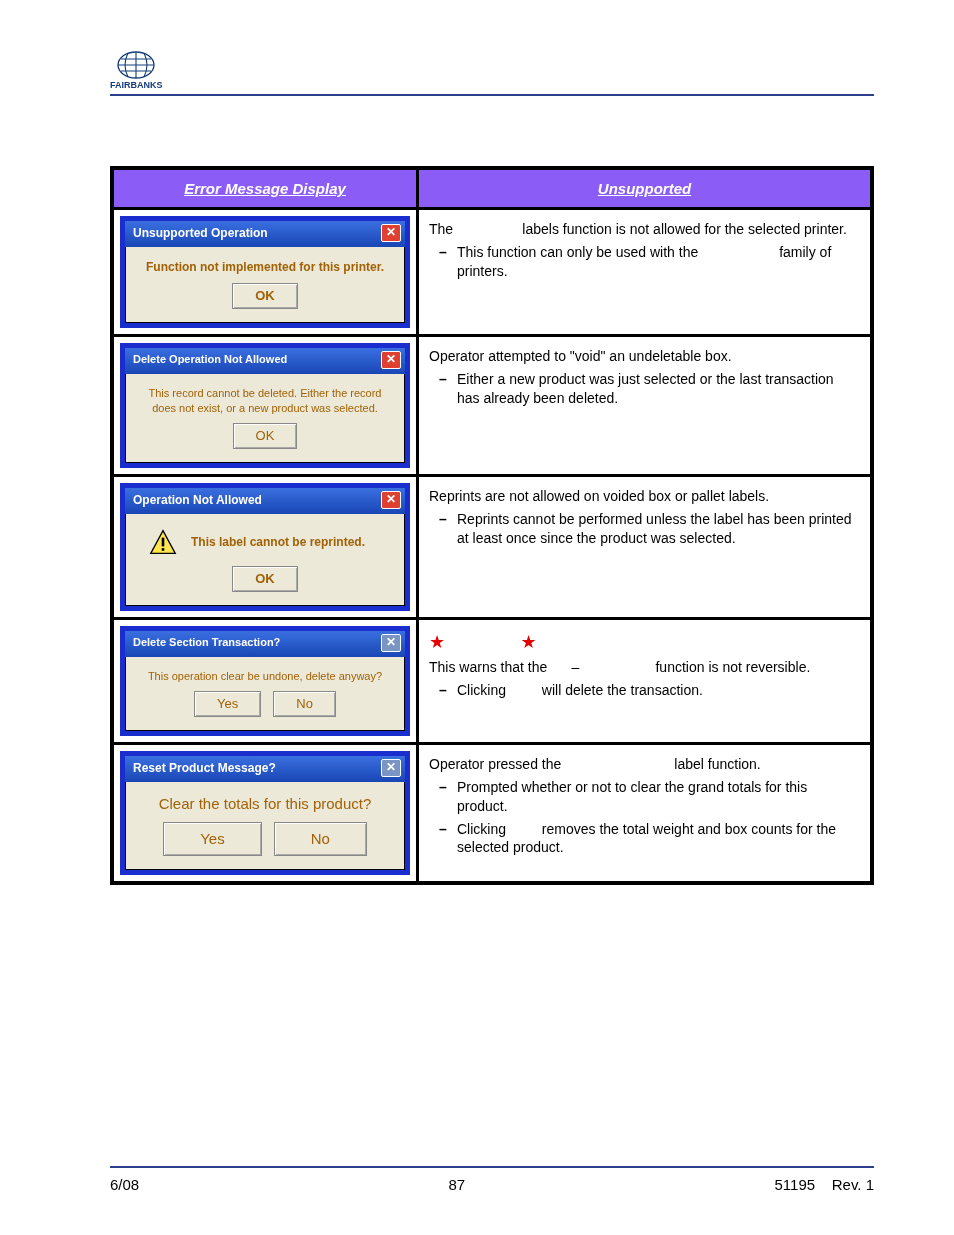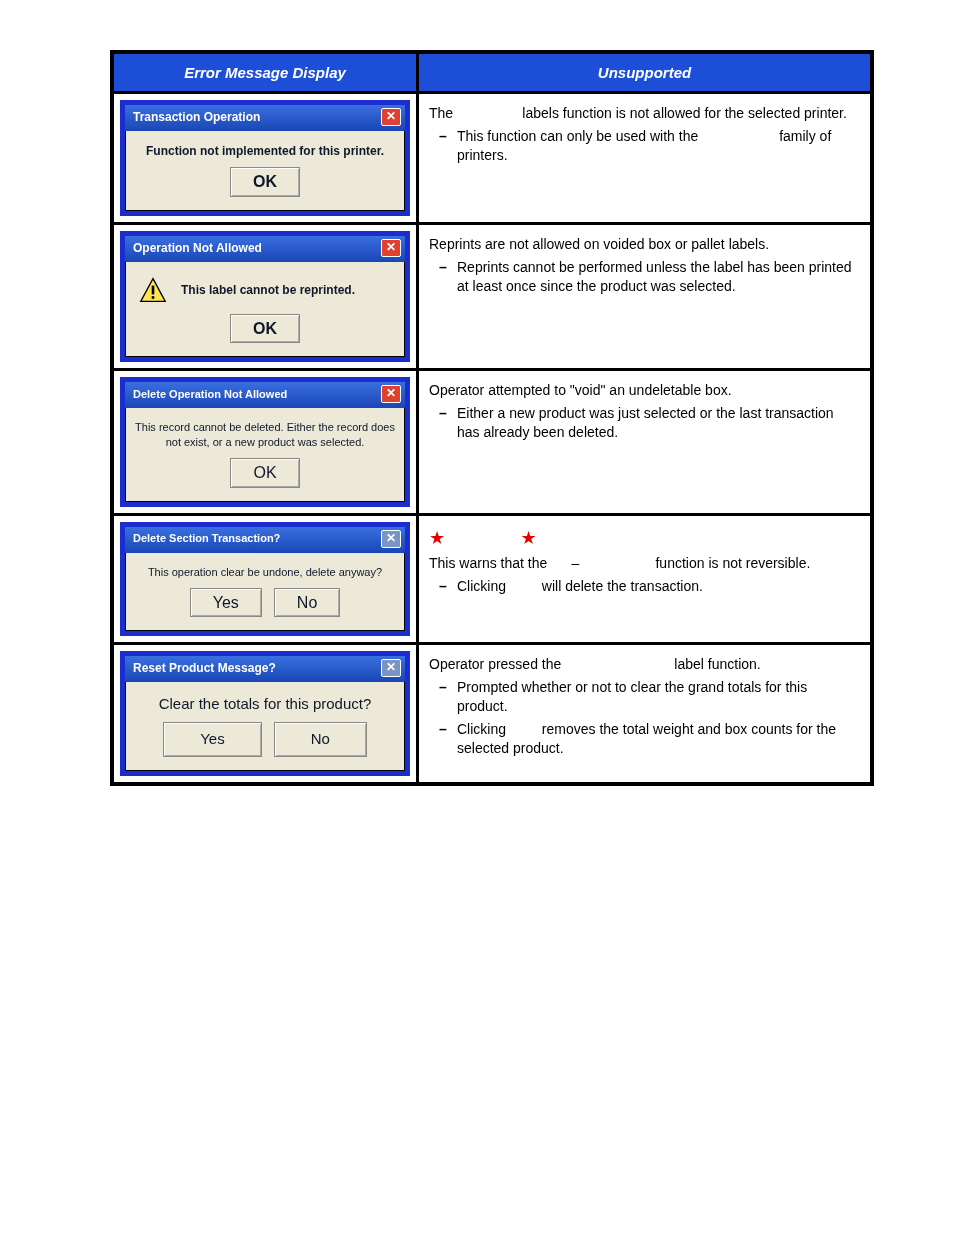--- a/index.html
+++ b/index.html
@@ -43,28 +43,29 @@
     text-align: right;
     padding-right: 4px;
   }
 
   table.err {
     border-collapse: collapse;
     width: 100%;
     border: 4px solid #000;
   }
   table.err th {
-    background: #1d4ed8;
+    background: #8b5cf6;
     color: #fff;
     font-weight: bold;
     font-style: italic;
     font-size: 15px;
     padding: 10px 8px;
     border: 3px solid #000;
     text-align: center;
+    text-decoration: underline;
   }
   table.err td {
     border: 3px solid #000;
     vertical-align: top;
     font-size: 14px;
     line-height: 1.35;
   }
   td.imgcell {
     width: 290px;
     padding: 6px;
@@ -107,33 +108,33 @@
     border:1px solid #fff;
     color:#fff;
     font-weight:bold;
     font-size:12px;
     line-height:14px;
     text-align:center;
     border-radius:2px;
   }
   .dlg .xclose.grey { background:#7a94c4; }
   .dlg .body {
-    padding: 12px 10px;
-    color:#0f172a;
+    padding: 12px 20px;
+    color:#a16207;
     text-align:center;
   }
   .dlg .body.sm { font-size:11px; }
   .dlg .body.md { font-size:12px; font-weight:bold; }
   .dlg .body.lg { font-size:15px; font-weight:normal; }
   .dlg .btn {
     display:inline-block;
     border:1px solid #888;
     background:#ece9d8;
     padding: 3px 22px;
-    font-size:16px;
+    font-size:13px;
     margin: 8px 6px 2px 6px;
     box-shadow: 1px 1px 0 #fff inset, -1px -1px 0 #aaa inset;
   }
   .dlg .btn.big { padding:6px 36px; font-size:15px; }
   .dlg .row { display:flex; align-items:center; gap:14px; text-align:left; padding:2px 4px; }
   .warnicon {
     width:28px; height:28px; flex-shrink:0;
   }
 
   .footer {
@@ -146,46 +147,76 @@
     justify-content:space-between;
     font-size:15px;
   }
   .footer .right { white-space:pre; }
 </style>
 </head>
 <body>
 
 <div class="page">
 
+  <div class="header">
+    <div class="logo">
+      <svg class="globe" width="42" height="30" viewBox="0 0 42 30">
+        <ellipse cx="21" cy="15" rx="18" ry="13" fill="none" stroke="#153c7a" stroke-width="1.3"></ellipse>
+        <path d="M3 15 H39 M6 9 H36 M6 21 H36 M21 2 V28 M13 3 Q7 15 13 27 M29 3 Q35 15 29 27" stroke="#153c7a" stroke-width="1.1" fill="none"></path>
+      </svg>
+      <span>FAIRBANKS</span>
+    </div>
+    <div class="header-title">Section 8: Error Codes</div>
+  </div>
 
   <table class="err">
     <thead>
       <tr>
         <th>Error Message Display</th>
         <th>Unsupported</th>
       </tr>
     </thead>
     <tbody id="tbody">
         <tr>
           <td class="imgcell">
             <div class="dlg">
     <div class="tbar">
-      <span>Transaction Operation</span>
+      <span>Unsupported Operation</span>
       <span class="xclose">✕</span>
     </div>
               <div class="body md">
                 <div>Function not implemented for this printer.</div>
                 <div><span class="btn">OK</span></div>
               </div>
             </div>
           </td>
                   <td class="desccell">
             <p class="para">The <span class="boldital">REPRINT</span> labels function is not allowed for the selected printer.</p>
             <ul>
               <li>This function can only be used with the <span class="boldital">INTERMEC</span> family of printers.</li>
+            </ul>
+          </td>
+        </tr>
+        <tr>
+          <td class="imgcell">
+            <div class="dlg">
+    <div class="tbar sm">
+      <span>Delete Operation Not Allowed</span>
+      <span class="xclose">✕</span>
+    </div>
+              <div class="body sm">
+                <div>This record cannot be deleted. Either the record does not exist, or a new product was selected.</div>
+                <div><span class="btn">OK</span></div>
+              </div>
+            </div>
+          </td>
+                  <td class="desccell">
+            <p class="para">Operator attempted to "void" an undeletable box.</p>
+            <ul>
+              <li>Either a new product was just selected or the last transaction has already been deleted.</li>
             </ul>
           </td>
         </tr>
         <tr>
           <td class="imgcell">
             <div class="dlg">
     <div class="tbar">
       <span>Operation Not Allowed</span>
       <span class="xclose">✕</span>
     </div>
@@ -206,40 +237,20 @@
             <p class="para">Reprints are not allowed on voided box or pallet labels.</p>
             <ul>
               <li>Reprints cannot be performed unless the label has been printed at least once since the product was selected.</li>
             </ul>
           </td>
         </tr>
         <tr>
           <td class="imgcell">
             <div class="dlg">
     <div class="tbar sm">
-      <span>Delete Operation Not Allowed</span>
-      <span class="xclose">✕</span>
-    </div>
-              <div class="body sm">
-                <div>This record cannot be deleted. Either the record does not exist, or a new product was selected.</div>
-                <div><span class="btn">OK</span></div>
-              </div>
-            </div>
-          </td>
-                  <td class="desccell">
-            <p class="para">Operator attempted to "void" an undeletable box.</p>
-            <ul>
-              <li>Either a new product was just selected or the last transaction has already been deleted.</li>
-            </ul>
-          </td>
-        </tr>
-        <tr>
-          <td class="imgcell">
-            <div class="dlg">
-    <div class="tbar sm">
       <span>Delete Section Transaction?</span>
       <span class="xclose grey">✕</span>
     </div>
               <div class="body sm">
                 <div>This operation clear be undone, delete anyway?</div>
                 <div><span class="btn">Yes</span><span class="btn">No</span></div>
               </div>
             </div>
           </td>
                   <td class="desccell">
@@ -267,13 +278,18 @@
             <p class="para">Operator pressed the <span class="boldital">RESET TOTALS</span> label function.</p>
             <ul>
               <li>Prompted whether or not to clear the grand totals for this product.</li>
               <li>Clicking <span class="boldital">YES</span> removes the total weight and box counts for the selected product.</li>
             </ul>
           </td>
         </tr>
       </tbody>
   </table>
 
+  <div class="footer">
+    <span>6/08</span>
+    <span>87</span>
+    <span class="right">51195    Rev. 1</span>
+  </div>
 </div>
 
 </body></html>

